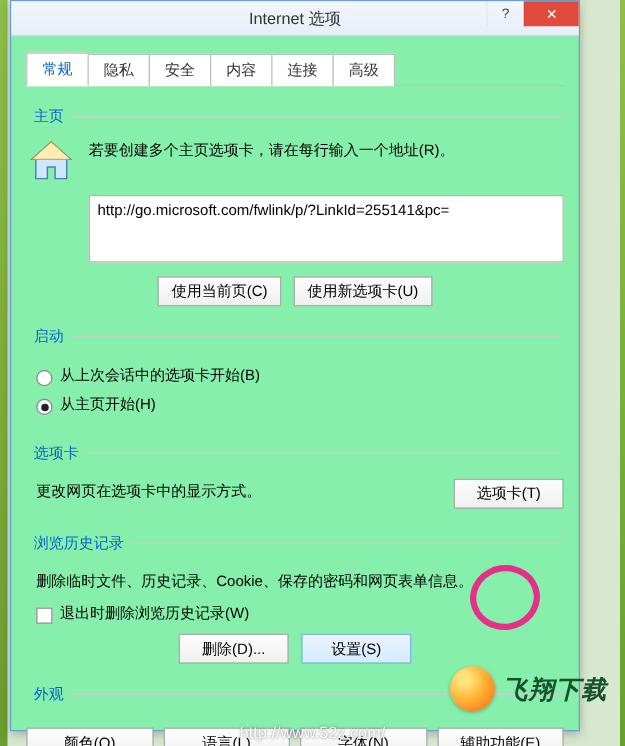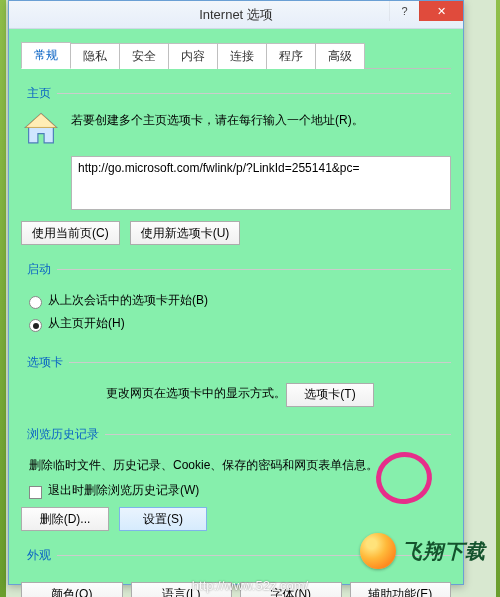--- a/index.html
+++ b/index.html
@@ -95,39 +95,39 @@
   .home-input {
     margin: 8px 0 0 50px;
     width: 380px; height: 54px;
     border: 1px solid #b5b5b5;
     padding: 4px 6px;
     font-family: inherit;
     font-size: 12px;
     resize: none;
     background: #fff;
   }
-  .btn-row { display: flex; gap: 10px; justify-content: flex-start; margin-top: 8px; }
+  .btn-row { display: flex; gap: 10px; justify-content: center; margin-top: 8px; }
   button.wbtn {
     min-width: 96px; height: 24px;
     background: linear-gradient(#fdfdfd,#f0f0f0);
     border: 1px solid #acacac;
     font-family: inherit;
     font-size: 12px;
     cursor: pointer;
     padding: 0 10px;
   }
   button.wbtn.focus {
     background: linear-gradient(#eaf4fe,#d6ebfd);
     border-color: #7eb4ea;
   }
   .radio-row, .check-row { display: flex; align-items: flex-end; gap: 6px; margin: 6px 0 6px 8px; }
   .radio { width:13px; height:13px; border:1px solid #888; border-radius:50%; display:inline-flex; align-items:center; justify-content:center; background:#fff;}
   .radio.checked::after { content:""; width:6px; height:6px; background:#222; border-radius:50%; display:block;}
   .check { width:13px; height:13px; border:1px solid #888; background:#fff; display:inline-block;}
-  .inline-row { display:flex; align-items:center; justify-content:center; }
+  .inline-row { display:flex; align-items:center; justify-content:space-between; }
   .desc { margin: 6px 0 8px 8px; }
   .appearance-row { display:flex; gap:8px; margin-top:10px; }
   .appearance-row button { flex:1; min-width:0; }
   .highlight-circle {
     position: absolute;
     width: 56px; height: 52px;
     border: 5px solid #e62e8a;
     border-radius: 50%;
     left: 376px; top: 452px;
     transform: rotate(-8deg);
@@ -172,21 +172,20 @@
     </div>
   </div>
 
   <div class="content">
     <div class="tabs">
       <div class="tab active">常规</div>
       <div class="tab">隐私</div>
       <div class="tab">安全</div>
       <div class="tab">内容</div>
       <div class="tab">连接</div>
-      <div class="tab">程序</div>
       <div class="tab">高级</div>
     </div>
 
     <fieldset class="group">
       <legend>主页</legend>
       <div class="home-row">
         <div class="home-icon">
           <svg viewBox="0 0 48 44">
             <polygon points="24,2 44,20 40,20 40,40 28,40 28,28 20,28 20,40 8,40 8,20 4,20" fill="#cfe6ff" stroke="#4b7db8" stroke-width="1.5"></polygon>
             <polygon points="24,2 44,20 4,20" fill="#ffedb5" stroke="#c59a35" stroke-width="1"></polygon>

